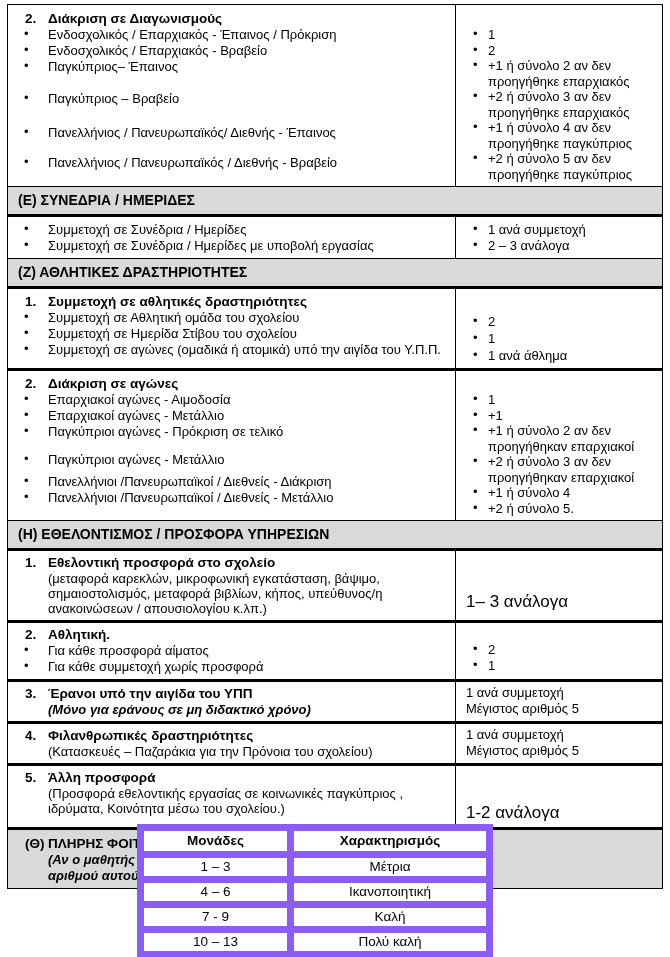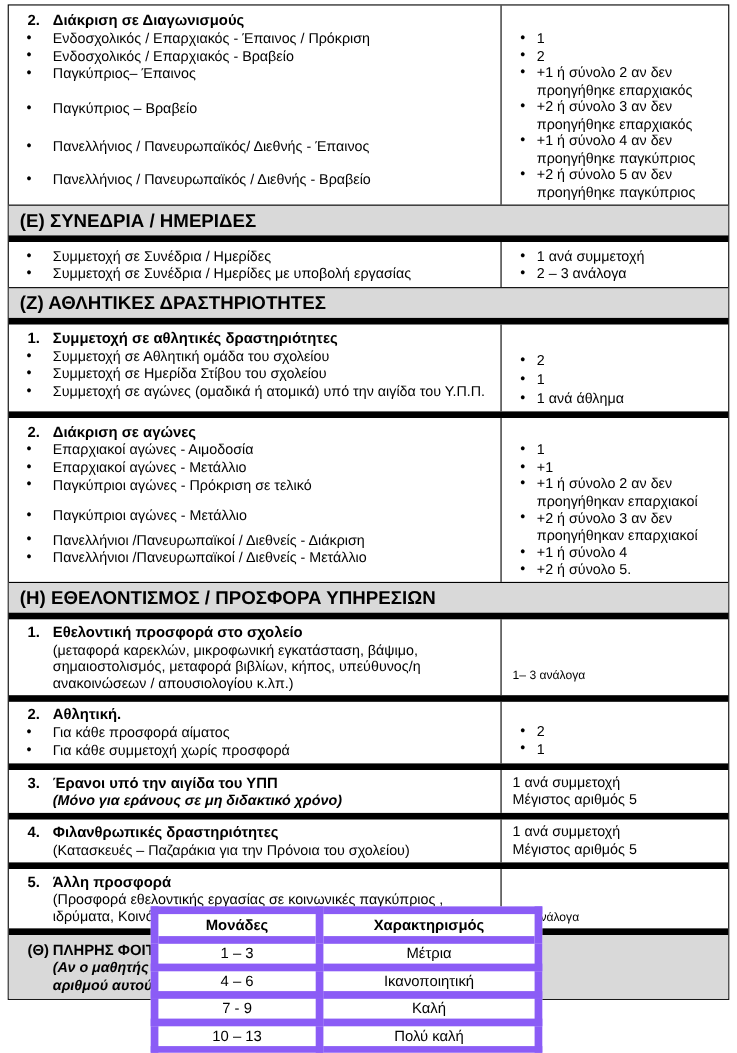--- a/index.html
+++ b/index.html
@@ -8,28 +8,28 @@
     font-family:"Liberation Sans",sans-serif;position:relative;overflow:hidden;
     -webkit-font-smoothing:antialiased;
   }
   .page{position:relative;width:670px;height:957px;}
 
   
   .main-table{
     position:absolute;left:7px;top:4px;width:656px;
     border:1px solid #000;box-sizing:border-box;background:#fff;
   }
-  .trow{display:flex;border-top:6px solid #000000;box-sizing:border-box;}
+  .trow{display:flex;border-top:3px solid #000000;box-sizing:border-box;}
   .trow:first-child{border-top:none;}
   .cl{width:448px;border-right:1px solid #000;box-sizing:border-box;padding-bottom:4px;}
   .cr{flex:1;box-sizing:border-box;padding-bottom:4px;}
 
   .sec-header{
     border-top:1px solid #000;background:#d9d9d9;
-    font-weight:700;font-size:17px;line-height:17px;
+    font-weight:700;font-size:14px;line-height:17px;
     padding:5px 6px 5px 10px;box-sizing:border-box;min-height:27px;
   }
 
   .nh{display:flex;font-weight:700;font-size:13.5px;line-height:17px;padding-left:17px;}
   .nh .num{width:23px;flex:none;}
   .nh .ttl{flex:1;}
 
   ul.blist{list-style:none;margin:0;padding:0;font-size:13px;line-height:16px;}
   ul.blist li{position:relative;padding-left:40px;}
   ul.blist li::before{content:"\2022";position:absolute;left:16px;top:-1px;}
@@ -56,21 +56,21 @@
 
   .row-z2{min-height:140px;}
   .row-z2 .cl{padding-top:4px;}
   .row-z2 .cr{padding-top:21px;}
   ul.z2-left li:nth-child(4){margin-top:12px;}
   ul.z2-left li:nth-child(5){margin-top:6px;}
 
   .h-sub{padding-left:40px;font-size:13px;line-height:15px;max-width:420px;}
   .h-sub.it{font-style:italic;font-weight:700;}
   .row-h .cl{padding-top:3px;}
-  .cr-center{display:flex;align-items:center;padding-left:10px;font-size:11px;margin-top:37px;}
+  .cr-center{display:flex;align-items:center;padding-left:10px;font-size:17px;margin-top:37px;}
   .cr-lines{padding:3px 0 0 10px;font-size:13px;line-height:16px;}
   .row-h2 .cr{padding-top:19px;}
 
   .row-theta{background:#d9d9d9;min-height:52px;}
   .row-theta .cl{padding-top:5px;}
   .theta-note{padding-left:40px;font-size:13px;line-height:16px;font-weight:700;font-style:italic;max-width:425px;}
   .row-theta .cr{padding:5px 0 0 10px;font-size:13px;}
 
   
   .grading{

